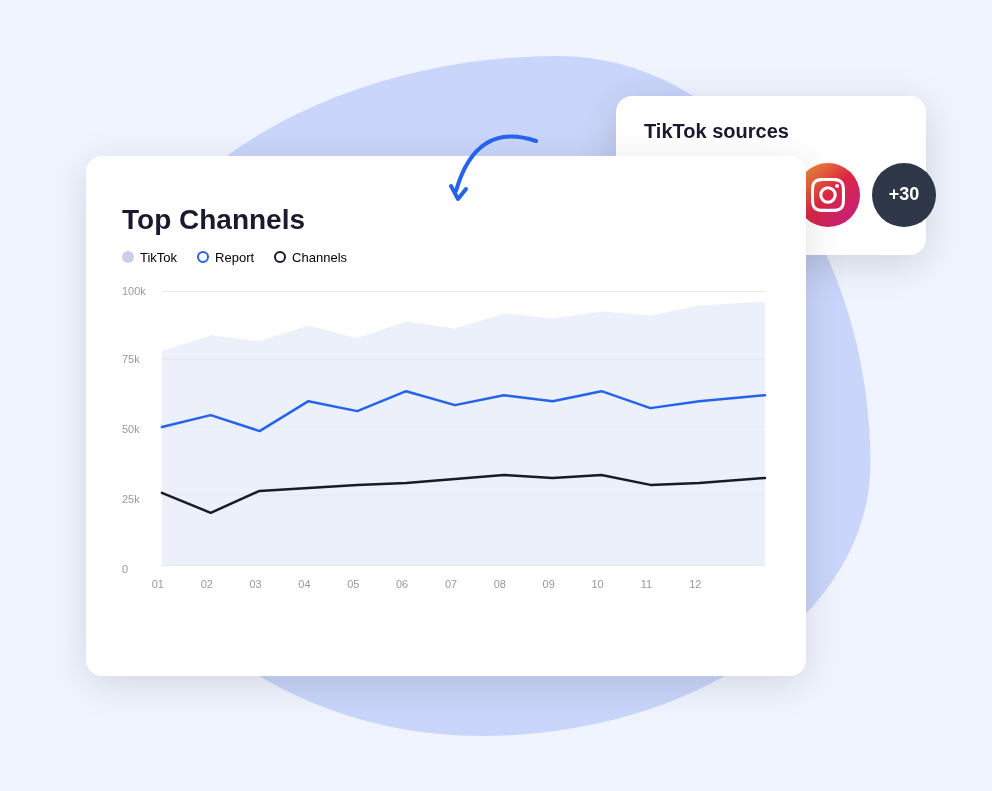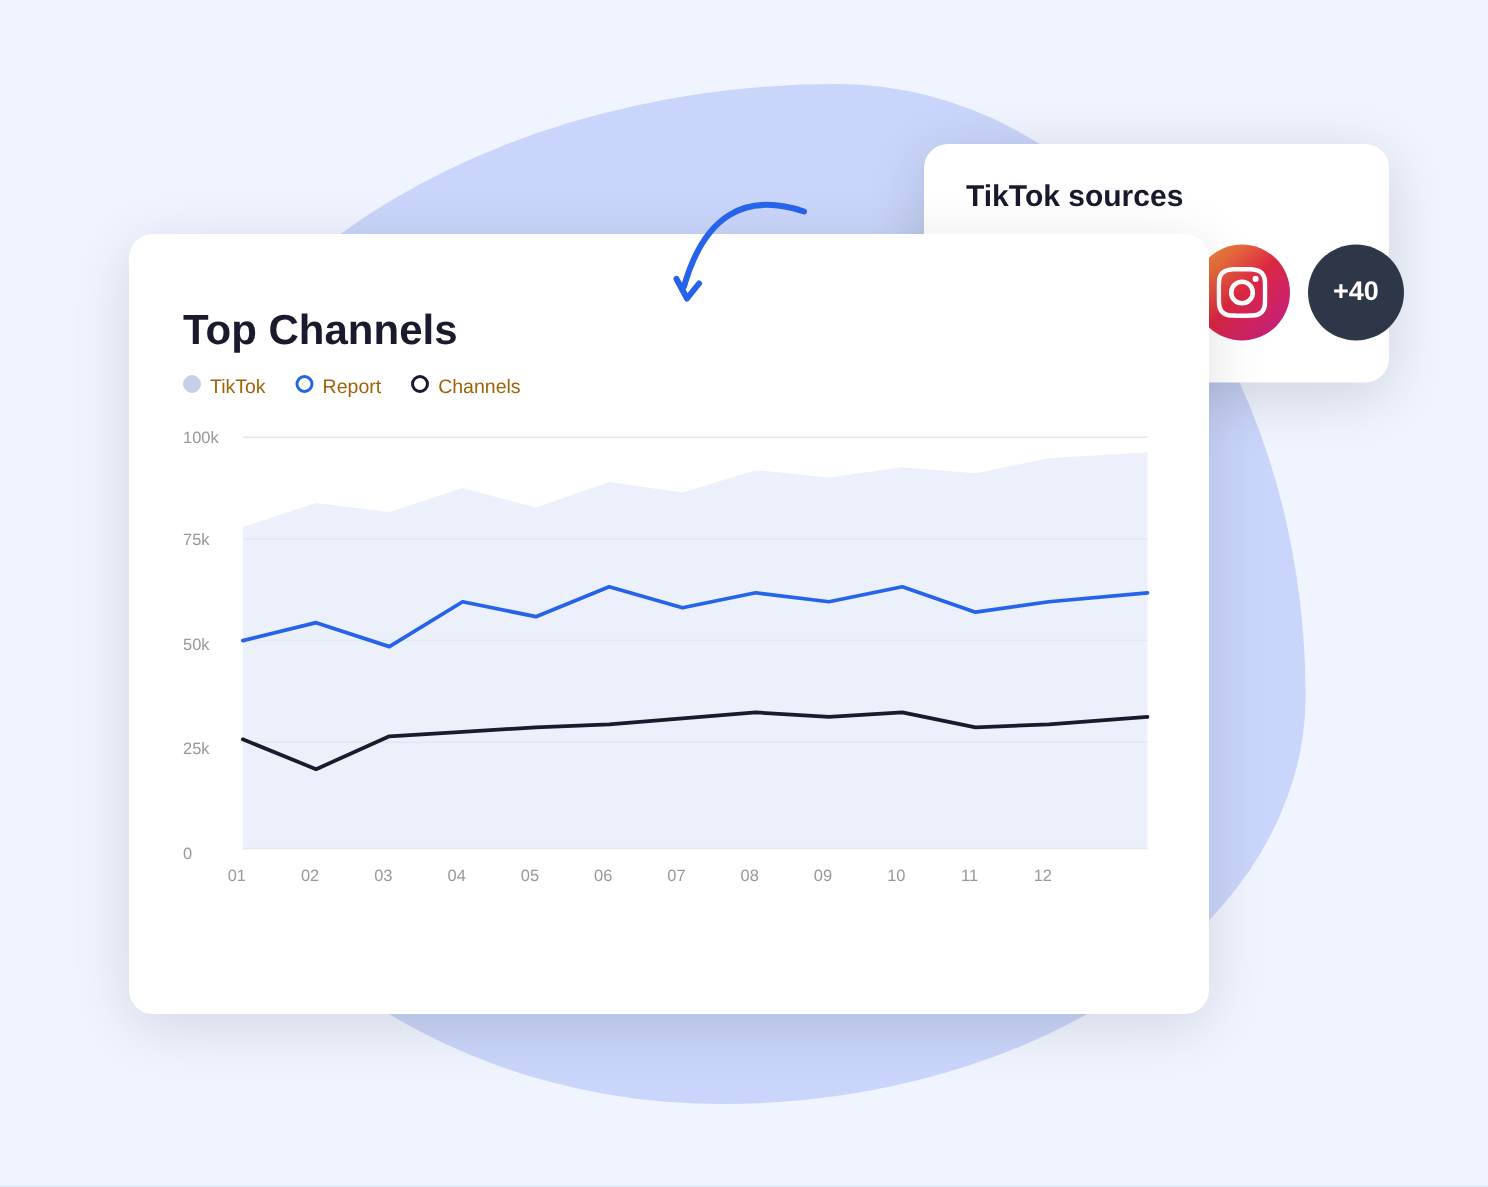--- a/index.html
+++ b/index.html
@@ -57,23 +57,24 @@
 
     .legend {
       display: flex;
       gap: 20px;
       margin-bottom: 18px;
       align-items: center;
     }
 
     .legend-item {
       display: flex;
+      align-items: center;
       gap: 6px;
       font-size: 13px;
-      color: #a16207;
+      color: #000000;
     }
 
     .legend-dot-tiktok {
       width: 12px; height: 12px;
       background: #c8d0e8;
       border-radius: 50%;
     }
 
     .legend-dot-twitter {
       width: 12px; height: 12px;
@@ -198,21 +199,21 @@
         </svg>
       </div>
 
       <div class="source-icon instagram-bg">
         <svg class="instagram-icon" viewBox="0 0 24 24" fill="white" xmlns="http://www.w3.org/2000/svg">
           <path d="M12 2.163c3.204 0 3.584.012 4.85.07 3.252.148 4.771 1.691 4.919 4.919.058 1.265.069 1.645.069 4.849 0 3.205-.012 3.584-.069 4.849-.149 3.225-1.664 4.771-4.919 4.919-1.266.058-1.644.07-4.85.07-3.204 0-3.584-.012-4.849-.07-3.26-.149-4.771-1.699-4.919-4.92-.058-1.265-.07-1.644-.07-4.849 0-3.204.013-3.583.07-4.849.149-3.227 1.664-4.771 4.919-4.919 1.266-.057 1.645-.069 4.849-.069zM12 0C8.741 0 8.333.014 7.053.072 2.695.272.273 2.69.073 7.052.014 8.333 0 8.741 0 12c0 3.259.014 3.668.072 4.948.2 4.358 2.618 6.78 6.98 6.98C8.333 23.986 8.741 24 12 24c3.259 0 3.668-.014 4.948-.072 4.354-.2 6.782-2.618 6.979-6.98.059-1.28.073-1.689.073-4.948 0-3.259-.014-3.667-.072-4.947-.196-4.354-2.617-6.78-6.979-6.98C15.668.014 15.259 0 12 0zm0 5.838a6.162 6.162 0 100 12.324 6.162 6.162 0 000-12.324zM12 16a4 4 0 110-8 4 4 0 010 8zm6.406-11.845a1.44 1.44 0 100 2.881 1.44 1.44 0 000-2.881z"></path>
         </svg>
       </div>
 
       <div class="source-icon more-bg">
-        <span>+40</span>
+        <span>+30</span>
       </div>
     </div>
   </div>
 
   <div class="chart-card">
     <div class="chart-title">Top Channels</div>
 
     <div class="legend">
       <div class="legend-item">
         <div class="legend-dot-tiktok"></div>

